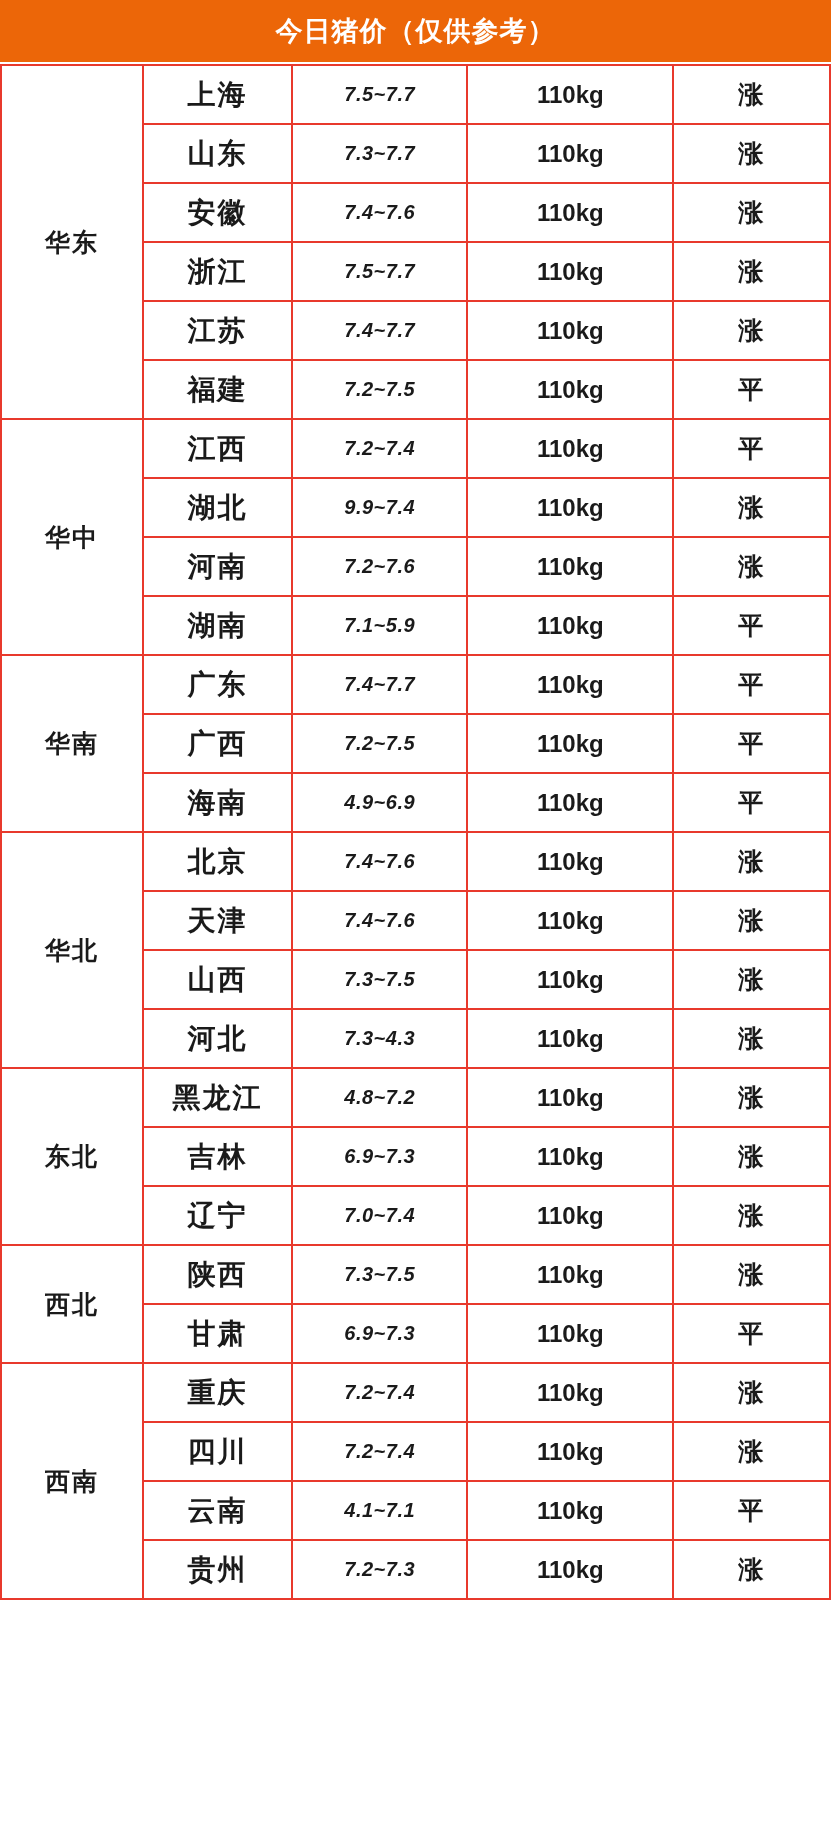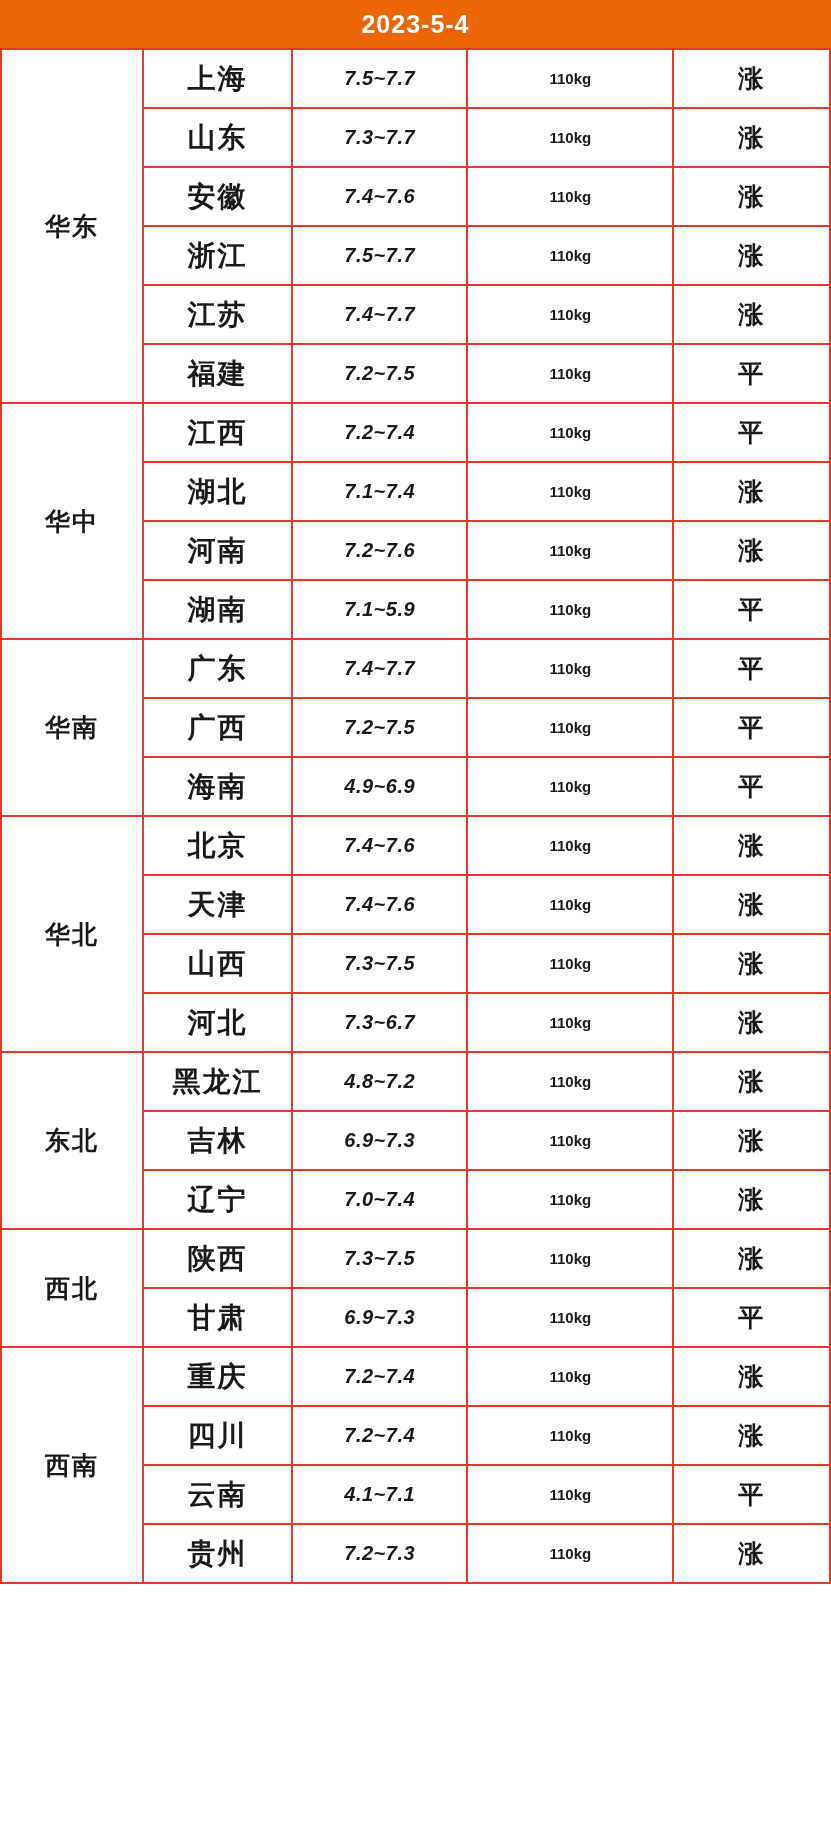--- a/index.html
+++ b/index.html
@@ -67,21 +67,21 @@
     letter-spacing: 2px;
   }
   td.price-cell {
     width: 140px;
     font-size: 20px;
     letter-spacing: 0.5px;
     font-style: italic;
   }
   td.weight-cell {
     width: 165px;
-    font-size: 15px;
+    font-size: 24px;
   }
   td.trend-cell {
     width: 125px;
     font-size: 25px;
     letter-spacing: 2px;
   }
   .trend-up {
     color: #e8392c;
   }
   .trend-flat {
@@ -90,24 +90,24 @@
   
   table.price-table {
     border: 2px solid #e8392c;
   }
 </style>
 </head>
 <body>
 
 <div class="sheet">
 
-
-  <div class="date-bar">
-    <span>2023-5-4</span>
+  <div class="title-bar">
+    <span>今日猪价（仅供参考）</span>
   </div>
+
 
   <table class="price-table">
     <tbody>
         <tr>
           <td class="region-cell" rowspan="6">华东</td>
           <td class="province-cell">上海</td>
           <td class="price-cell">7.5~7.7</td>
           <td class="weight-cell">110kg</td>
           <td class="trend-cell trend-up">涨</td>
         </tr>
@@ -143,21 +143,21 @@
         </tr>
         <tr>
           <td class="region-cell" rowspan="4">华中</td>
           <td class="province-cell">江西</td>
           <td class="price-cell">7.2~7.4</td>
           <td class="weight-cell">110kg</td>
           <td class="trend-cell trend-flat">平</td>
         </tr>
         <tr>
           <td class="province-cell">湖北</td>
-          <td class="price-cell">7.1~7.4</td>
+          <td class="price-cell">9.9~7.4</td>
           <td class="weight-cell">110kg</td>
           <td class="trend-cell trend-up">涨</td>
         </tr>
         <tr>
           <td class="province-cell">河南</td>
           <td class="price-cell">7.2~7.6</td>
           <td class="weight-cell">110kg</td>
           <td class="trend-cell trend-up">涨</td>
         </tr>
         <tr>
@@ -199,21 +199,21 @@
           <td class="trend-cell trend-up">涨</td>
         </tr>
         <tr>
           <td class="province-cell">山西</td>
           <td class="price-cell">7.3~7.5</td>
           <td class="weight-cell">110kg</td>
           <td class="trend-cell trend-up">涨</td>
         </tr>
         <tr>
           <td class="province-cell">河北</td>
-          <td class="price-cell">7.3~6.7</td>
+          <td class="price-cell">7.3~4.3</td>
           <td class="weight-cell">110kg</td>
           <td class="trend-cell trend-up">涨</td>
         </tr>
         <tr>
           <td class="region-cell" rowspan="3">东北</td>
           <td class="province-cell">黑龙江</td>
           <td class="price-cell">4.8~7.2</td>
           <td class="weight-cell">110kg</td>
           <td class="trend-cell trend-up">涨</td>
         </tr>

